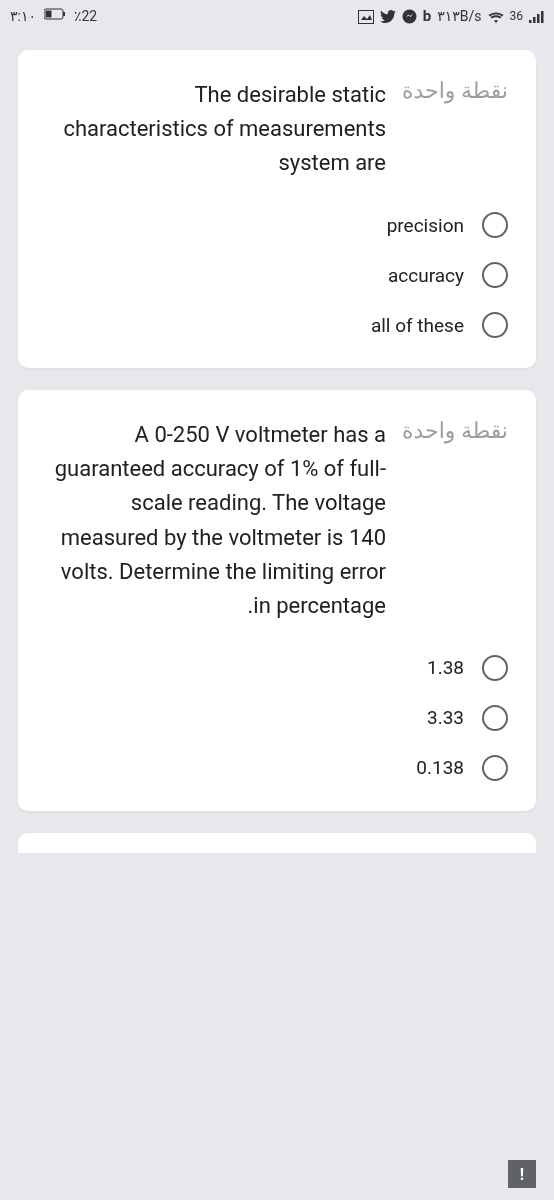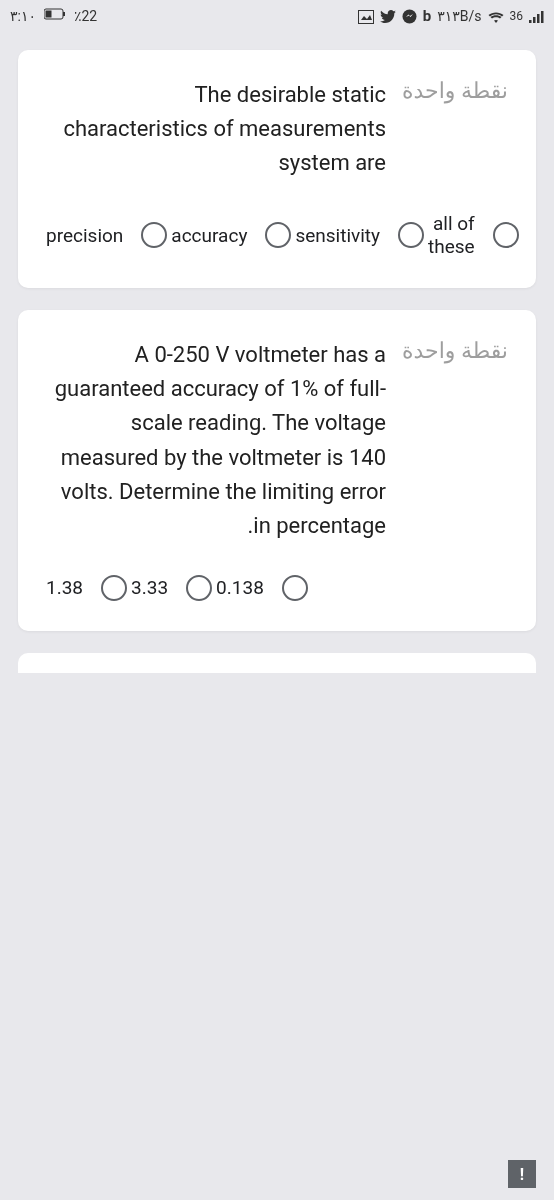--- a/index.html
+++ b/index.html
@@ -62,21 +62,21 @@
     .question-text {
       color: #212121;
       font-size: 22px;
       line-height: 1.55;
       text-align: right;
       flex: 1;
       direction: ltr;
     }
     .options {
       display: flex;
-      flex-direction: row;
+      flex-direction: column;
       gap: 4px;
     }
     .option {
       display: flex;
       flex-direction: row-reverse;
       align-items: center;
       gap: 18px;
       padding: 10px 0;
       cursor: pointer;
       justify-content: flex-start;
@@ -179,24 +179,20 @@
       <div class="option">
         <div class="radio"></div>
         <span class="option-label">precision</span>
       </div>
       <div class="option">
         <div class="radio"></div>
         <span class="option-label">accuracy</span>
       </div>
       <div class="option">
         <div class="radio"></div>
-        <span class="option-label">sensitivity</span>
-      </div>
-      <div class="option">
-        <div class="radio"></div>
         <span class="option-label">all of these</span>
       </div>
     </div>
   </div>
 
   <div class="card">
     <div class="card-header">
       <span class="points-label">نقطة واحدة</span>
       <div class="question-text">A 0-250 V voltmeter has a guaranteed accuracy of 1% of full-scale reading. The voltage measured by the voltmeter is 140 volts. Determine the limiting error .in percentage</div>
     </div>

